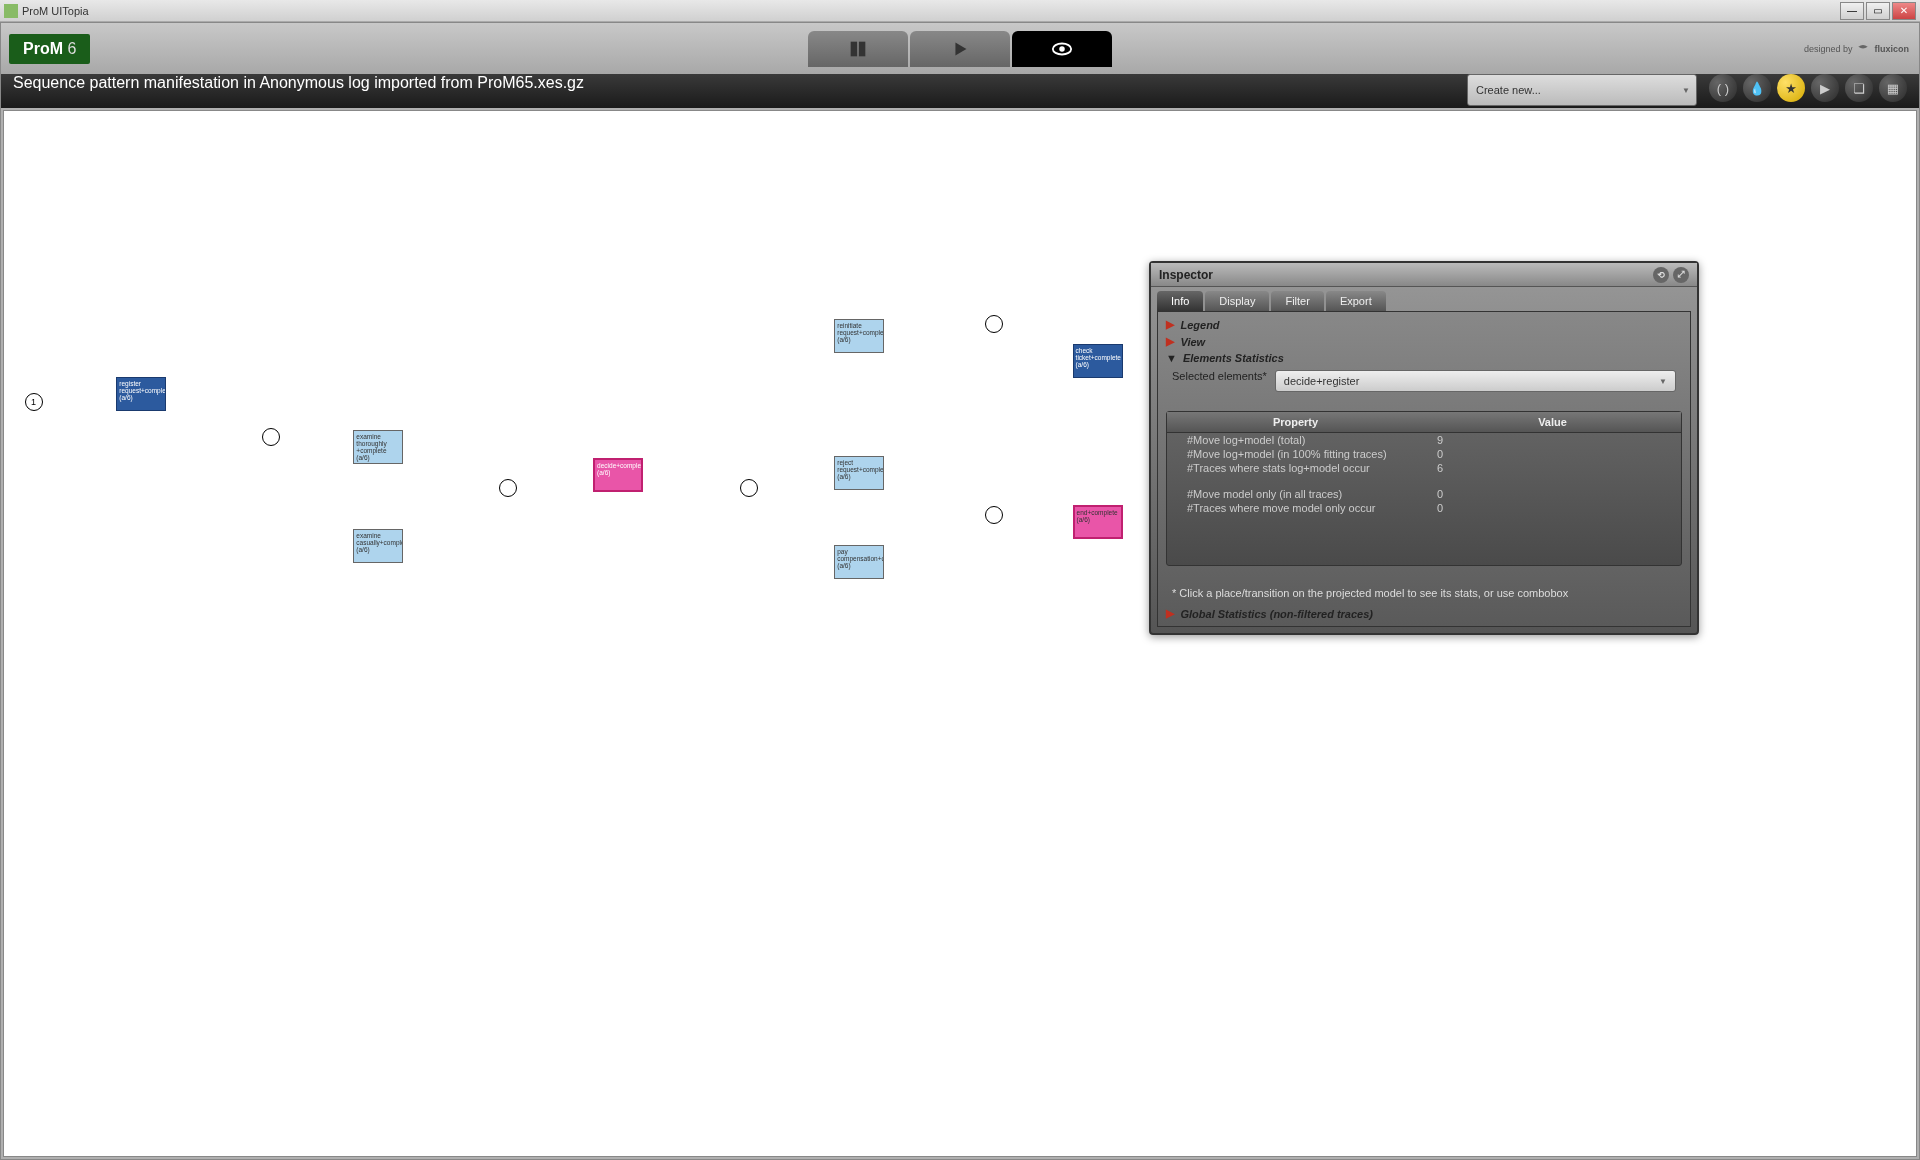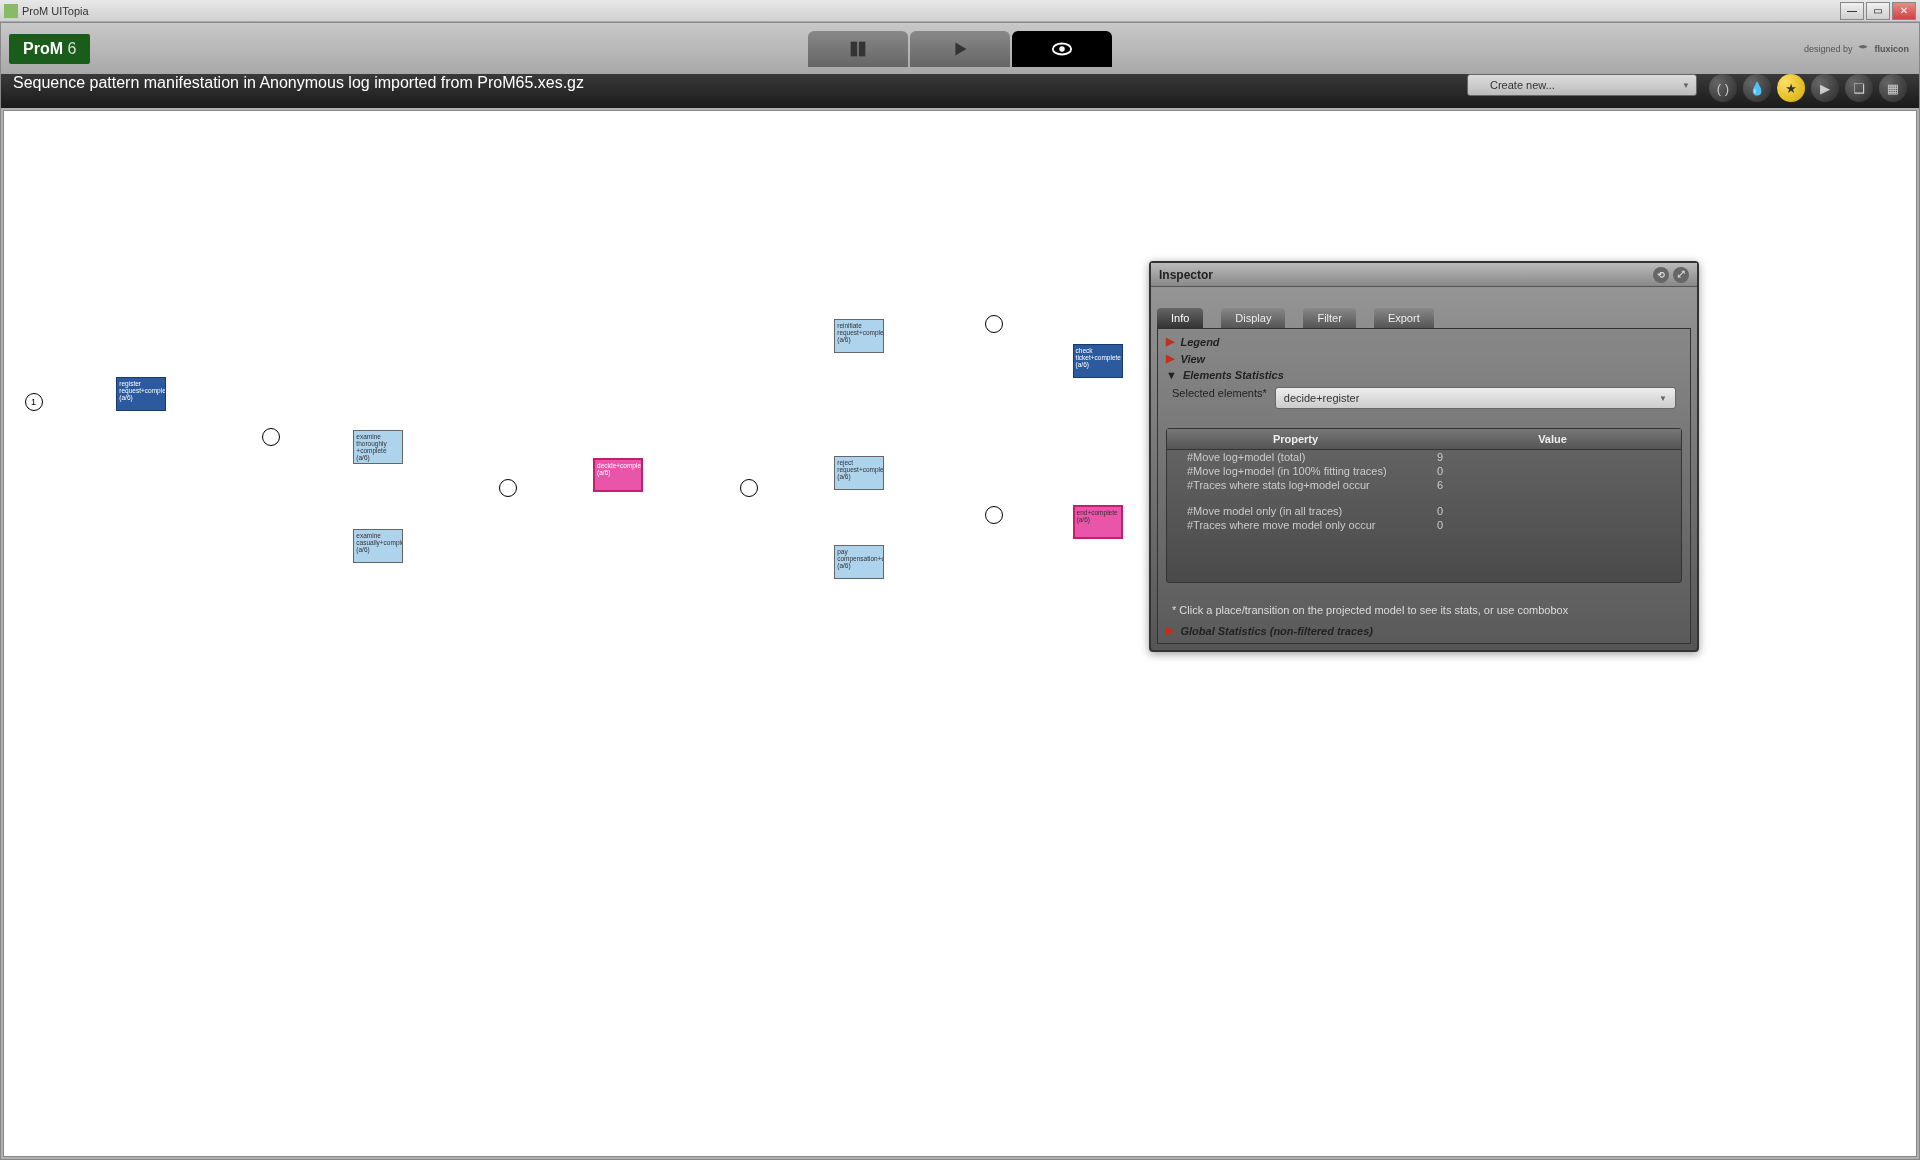--- a/index.html
+++ b/index.html
@@ -22,21 +22,21 @@
 .logo .six { color: #ddd; font-weight: normal; }
 .center-tabs { position: absolute; left: 50%; transform: translateX(-50%); display: flex; }
 .center-tab { width: 100px; height: 36px; background: linear-gradient(to bottom, #888, #666); display: flex; align-items: center; justify-content: center; border-radius: 6px 6px 0 0; margin: 0 1px; cursor: pointer; }
 .center-tab.active { background: #000; }
 .center-tab svg { width: 22px; height: 22px; }
 .designed-by { position: absolute; right: 10px; font-size: 9px; color: #555; display: flex; align-items: center; gap: 4px; }
 
 
 .second-bar { height: 34px; background: linear-gradient(to bottom, #3a3a3a, #1a1a1a); display: flex; align-items: flex-start; padding: 0 12px; color: white; }
 .project-title { flex: 1; font-size: 16px; }
-.create-dropdown { width: 230px; height: 22px; background: linear-gradient(to bottom, #ddd, #bbb); border: 1px solid #666; border-radius: 3px; font-size: 11px; color: #333; padding: 0 22px; display: flex; align-items: center; cursor: pointer; position: relative; }
+.create-dropdown { width: 230px; height: 32px; background: linear-gradient(to bottom, #ddd, #bbb); border: 1px solid #666; border-radius: 3px; font-size: 11px; color: #333; padding: 0 8px; display: flex; align-items: center; cursor: pointer; position: relative; }
 .create-dropdown::after { content: "▼"; position: absolute; right: 6px; font-size: 8px; color: #666; }
 .action-icons { display: flex; gap: 6px; margin-left: 12px; }
 .action-icon { width: 28px; height: 28px; border-radius: 50%; background: radial-gradient(circle at 30% 30%, #666, #2a2a2a); display: flex; align-items: center; justify-content: center; cursor: pointer; font-size: 13px; color: #ccc; }
 .action-icon.star { background: radial-gradient(circle at 30% 30%, #ffe066, #d4a900); color: #333; }
 
 
 .canvas-wrap { flex: 1; background: #fff; position: relative; margin: 2px; border: 1px solid #888; }
 .canvas { position: absolute; inset: 0; }
 
 
@@ -46,21 +46,21 @@
 .transition.dark { background: #2c5a9e; border: 1px solid #1a3a6e; color: #fff; }
 .transition.selected { background: #e955a8; border: 2px solid #c02070; }
 .edges { position: absolute; inset: 0; }
 
 
 .inspector { position: absolute; left: 1145px; top: 150px; width: 550px; background: linear-gradient(to bottom, #999, #555); border: 2px solid #333; border-radius: 4px; box-shadow: 0 2px 8px rgba(0,0,0,0.4); }
 .inspector-header { height: 24px; background: linear-gradient(to bottom, #bbb, #888); display: flex; align-items: center; padding: 11px 8px; font-size: 12px; font-weight: bold; color: #222; border-bottom: 1px solid #555; }
 .inspector-header-title { flex: 1; }
 .inspector-header-icons { display: flex; gap: 4px; }
 .inspector-header-icon { width: 16px; height: 16px; border-radius: 50%; background: #666; cursor: pointer; display:flex; align-items:center; justify-content:center; font-size:9px; color:#ddd; }
-.inspector-tabs { display: flex; padding: 4px 6px 0; gap: 18px; margin-top: 17px; }
+.inspector-tabs { display: flex; padding: 4px 6px 0; gap: 2px; }
 .insp-tab { padding: 4px 14px; background: linear-gradient(to bottom, #888, #555); color: #eee; font-size: 11px; border-radius: 4px 4px 0 0; cursor: pointer; }
 .insp-tab.active { background: linear-gradient(to bottom, #666, #333); color: #fff; }
 .inspector-body { background: linear-gradient(to bottom, #888, #5a5a5a); border: 1px solid #333; margin: 0 6px 6px; padding: 4px; }
 .section-row { display: flex; align-items: center; gap: 6px; padding: 2px 4px; font-size: 11px; font-style: italic; font-weight: bold; color: #222; cursor: pointer; }
 .section-arrow { color: #c03020; font-style: normal; }
 .section-arrow.open { color: #222; }
 .sel-elements-row { display: flex; align-items: flex-start; gap: 8px; padding: 4px 10px; font-size: 11px; }
 .sel-elements-label { color: #222; }
 .sel-elements-dropdown { flex: 1; height: 22px; background: linear-gradient(to bottom, #eee, #ccc); border: 1px solid #666; border-radius: 3px; font-size: 11px; color: #333; padding: 0 8px; display: flex; align-items: center; cursor: pointer; position: relative; }
 .sel-elements-dropdown::after { content: "▼"; position: absolute; right: 8px; font-size: 8px; color: #666; }

